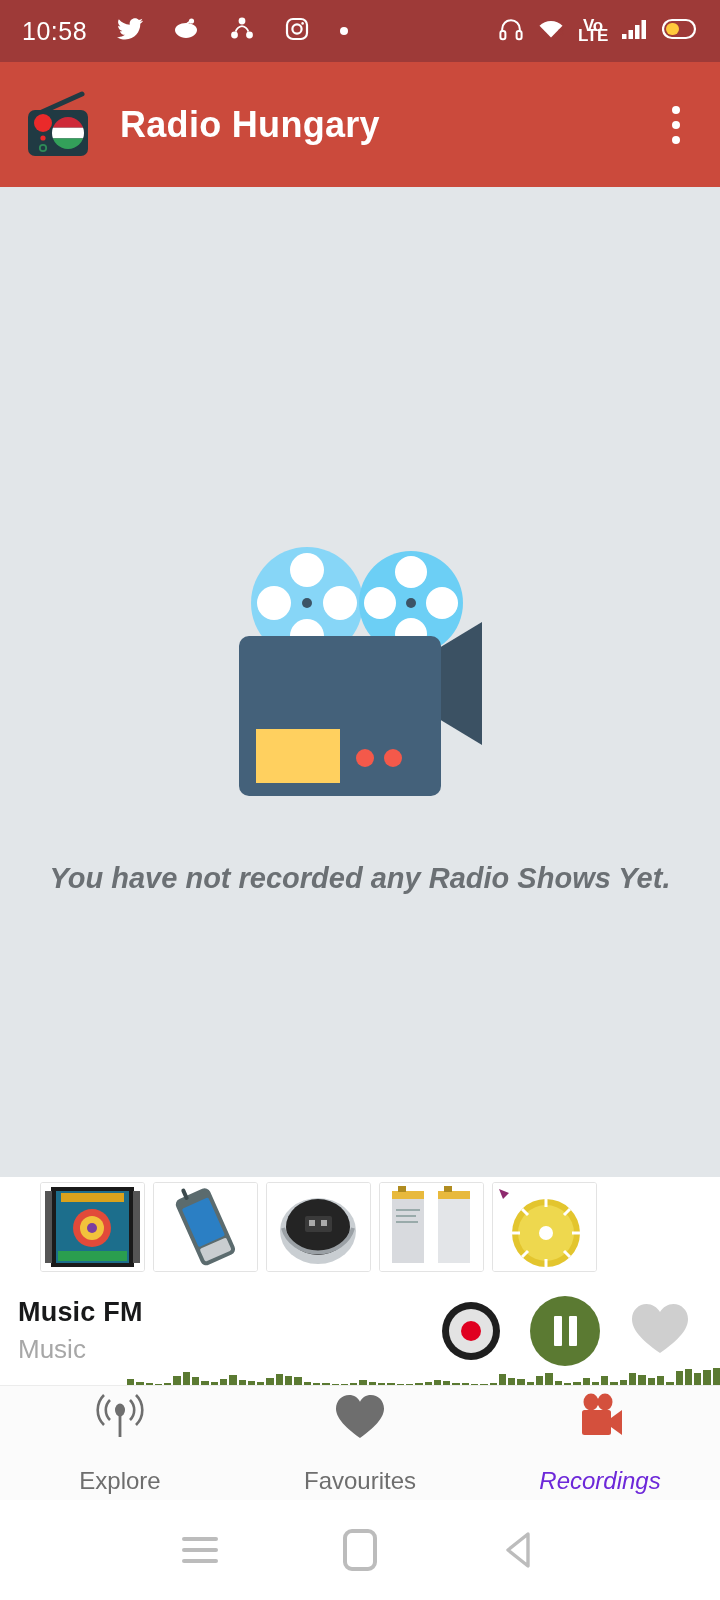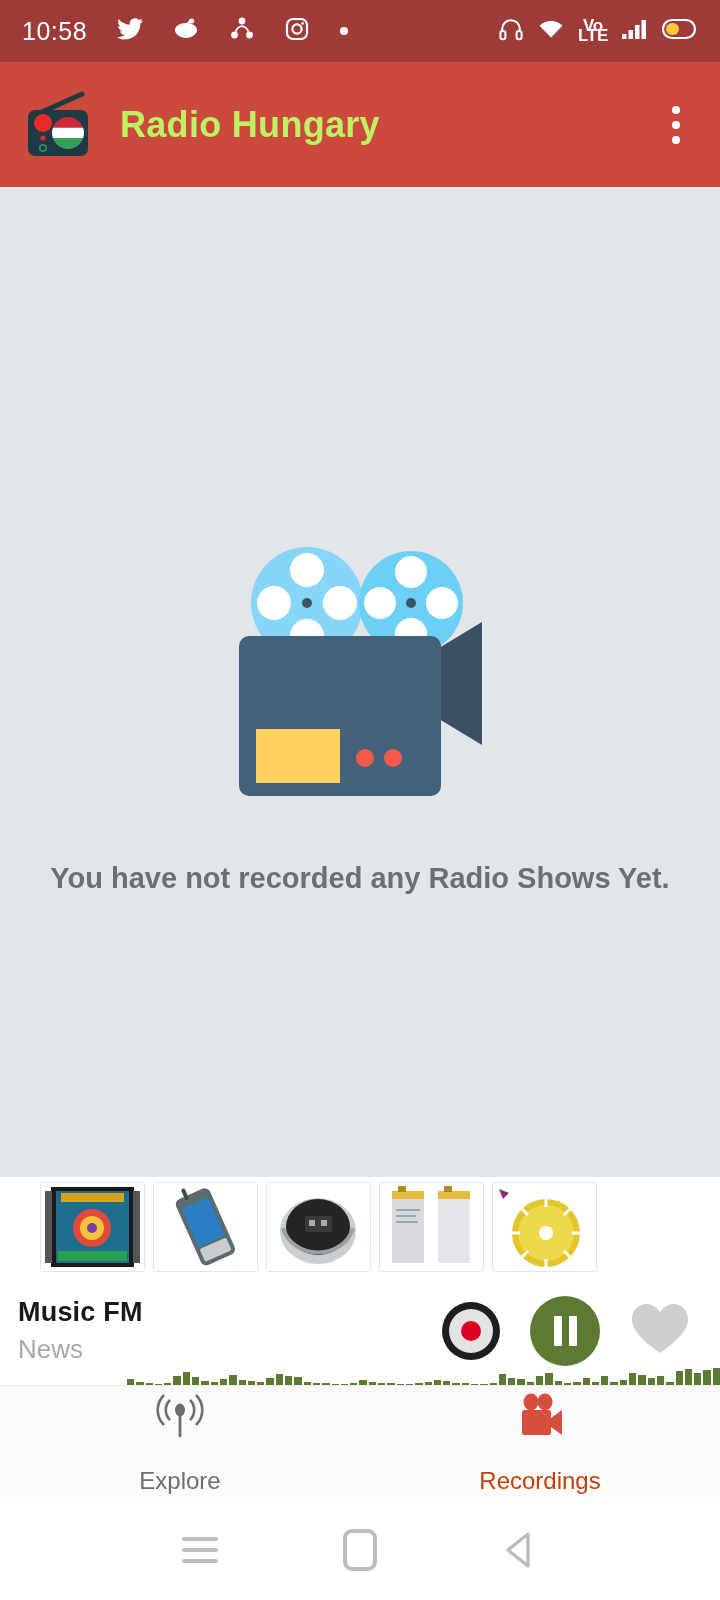--- a/index.html
+++ b/index.html
@@ -23,30 +23,31 @@
   .sb-ico { display:block; }
   .volte { font-size:17px; font-weight:bold; line-height:10px; text-align:center; letter-spacing:-.3px; }
 
   
   .appbar {
     height:125px; flex:0 0 125px; background:#cb4a3c;
     display:flex; align-items:center; padding:0 20px;
     position:relative;
   }
   .radio-logo { width:78px; height:78px; flex:0 0 78px; position:relative; }
-  .app-title { color:#bef264; font-size:36px; font-weight:bold; margin-left:22px; letter-spacing:.3px; }
+  .app-title { color:#ffffff; font-size:36px; font-weight:bold; margin-left:22px; letter-spacing:.3px; }
   .overflow { position:absolute; right:32px; top:50%; transform:translateY(-50%);
               display:flex; flex-direction:column; gap:7px; cursor:pointer; padding:8px; }
   .overflow span { width:8px; height:8px; border-radius:50%; background:#fff; display:block; }
 
   
   .content {
     flex:1 1 auto; background:#e2e6e9;
     display:flex; flex-direction:column; align-items:center; justify-content:center;
     position:relative;
+    font-style:italic;
   }
   .empty-wrap { display:flex; flex-direction:column; align-items:center; margin-top:-60px; }
   .cam { width:300px; height:290px; position:relative; }
   .empty-text { margin-top:62px; font-size:29px; font-weight:bold; color:#6b7074; text-align:center; }
 
   
   .ad {
     position:absolute; left:0; right:0; bottom:0; height:100px;
     background:#ffffff; display:flex; align-items:stretch;
     padding:4px 6px 4px 40px;
@@ -93,21 +94,21 @@
   .viz b { flex:1 1 auto; background:#5b7a32; display:block; }
 
   
   .bottomnav {
     flex:0 0 115px; background:#fbfbfb; display:flex; align-items:center;
     border-top:1px solid #ececec;
   }
   .nav-item { flex:1 1 0; display:flex; flex-direction:column; align-items:center;
               justify-content:center; gap:24px; cursor:pointer; }
   .nav-label { font-size:24px; color:#6e6e6e; }
-  .nav-item.active .nav-label { color:#c2410c; }
+  .nav-item.active .nav-label { color:#6d28d9;font-style:italic; }
   .nav-ico { height:52px; display:flex; align-items:center; justify-content:center; }
 
   
   .sysnav { flex:0 0 100px; background:#ffffff; display:flex;
             align-items:center; justify-content:space-around; padding:0 120px; }
   .sysbtn { cursor:pointer; display:flex; align-items:center; justify-content:center;
             width:80px; height:60px; }
   .hamb { display:flex; flex-direction:column; gap:7px; }
   .hamb i { display:block; width:36px; height:4px; background:#bcbcbc; border-radius:2px; }
   .homesq { width:34px; height:42px; border:4px solid #bcbcbc; border-radius:9px; }
@@ -311,21 +312,21 @@
             <path d="M6 6 l10 4 -6 6z" fill="#8e2a6e"></path>
           </svg>
         </div>
       </div>
     </div>
   </div>
 
   <div class="player">
     <div class="meta">
       <div class="st-name">Music FM</div>
-      <div class="st-sub">News</div>
+      <div class="st-sub">Music</div>
     </div>
     <div class="controls">
       <div class="btn-rec">
         <div class="btn-rec-i">
             <div class="btn-rec-d"></div>
           </div>
       </div>
       <div class="btn-play">
         <span class="pbar"></span>
           <span class="pbar"></span>
@@ -412,20 +413,28 @@
           <rect x="24.6" y="20" width="2.8" height="24" fill="#6e6e6e"></rect>
           <path d="M16 7a14 14 0 0 0 0 20" fill="none" stroke="#6e6e6e" stroke-width="2.6"></path>
           <path d="M36 7a14 14 0 0 1 0 20" fill="none" stroke="#6e6e6e" stroke-width="2.6"></path>
           <path d="M10 2a21 21 0 0 0 0 30" fill="none" stroke="#6e6e6e" stroke-width="2.6"></path>
           <path d="M42 2a21 21 0 0 1 0 30" fill="none" stroke="#6e6e6e" stroke-width="2.6"></path>
         </svg>
       </div>
       <div class="nav-label">Explore</div>
     </div>
 
+    <div class="nav-item">
+      <div class="nav-ico">
+        <svg width="52" height="48" viewBox="0 0 52 48">
+          <path d="M26 45C8.5 32.5 2 23.5 2 15.5 2 7.8 8 2 15.2 2 20 2 24 4.6 26 8.8 28 4.6 32 2 36.8 2 44 2 50 7.8 50 15.5c0 8-6.5 17-24 29.5z" fill="#6e6e6e"></path>
+        </svg>
+      </div>
+      <div class="nav-label">Favourites</div>
+    </div>
 
     <div class="nav-item active">
       <div class="nav-ico">
         <svg width="52" height="48" viewBox="0 0 52 48">
           <ellipse cx="17" cy="9" rx="7.5" ry="8.5" fill="#d4503d"></ellipse>
           <ellipse cx="31" cy="9" rx="7.5" ry="8.5" fill="#d4503d"></ellipse>
           <rect x="8" y="17" width="29" height="25" rx="2.5" fill="#d4503d"></rect>
           <path d="M37 25 L48 17 L48 42 L37 34 Z" fill="#d4503d"></path>
         </svg>
       </div>

